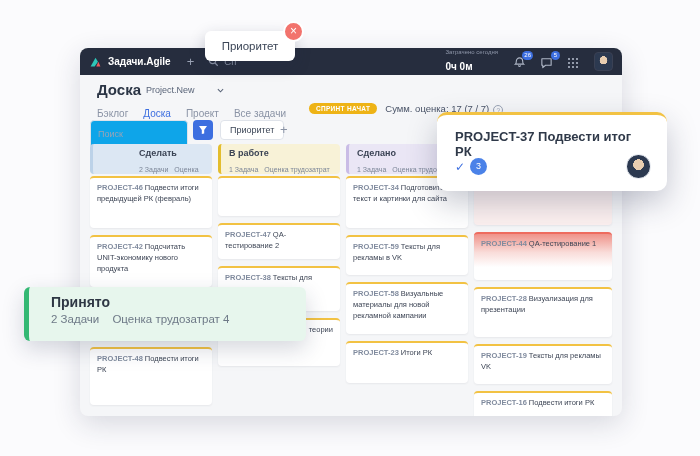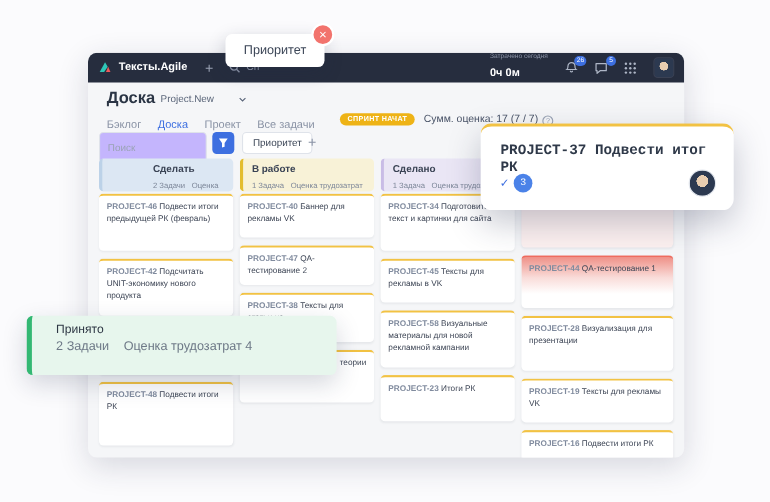--- a/index.html
+++ b/index.html
@@ -43,21 +43,21 @@
   .tab.active { color:#3d6fe0; border-bottom:2px solid #3d6fe0; }
   .sprint-badge { background:#eeb316; color:#fff; font-size:6.5px; font-weight:bold; letter-spacing:.3px;
                   border-radius:8px; padding:2px 7px; margin:0 8px 4px 8px; }
   .summary { font-size:9.5px; color:#4a5468; margin-bottom:4px; }
   .summary b { font-weight:normal; }
   .help-icon { display:inline-block; width:10px; height:10px; border:1px solid #9aa3b5; border-radius:50%;
                color:#9aa3b5; font-size:6.5px; line-height:9px; text-align:center; margin-left:4px; vertical-align:-1px; }
 
   .filter-row { position:absolute; left:0; top:72px; width:100%; height:22px; }
   .search-input { position:absolute; left:10px; top:0; width:98px; height:20px; border:1px solid #dfe3ea;
-                  border-radius:4px; background:#c4b5fd; font-size:9px; padding:13px 7px; color:#3c4657;
+                  border-radius:4px; background:#0ea5e9; font-size:9px; padding:13px 7px; color:#3c4657;
                   font-family:inherit; }
   .search-input::placeholder { color:#9aa3b5; }
   .filter-btn { position:absolute; left:113px; top:0; width:20px; height:20px; background:#3d6fe0;
                 border:none; border-radius:4px; display:flex; align-items:center; justify-content:center; }
   .chip { position:absolute; left:140px; top:0; height:20px; padding:0 9px; background:#fff;
           border:1px solid #dfe3ea; border-radius:4px; font-size:9px; color:#3c4657; line-height:18px; }
   .add-filter { position:absolute; left:200px; top:2px; font-size:13px; color:#8a93a5; background:none; border:none; }
 
   
   .board { position:absolute; left:0; top:96px; right:0; bottom:0; }
@@ -109,51 +109,51 @@
   .tooltip { position:absolute; left:205px; top:31px; width:90px; height:30px; background:#fff;
              border-radius:6px; box-shadow:0 5px 16px rgba(30,40,70,.22); z-index:20;
              display:flex; align-items:center; justify-content:center; }
   .tooltip-text { font-size:11.5px; color:#3c4657; }
   .tooltip-close { position:absolute; right:-9px; top:-10px; width:21px; height:21px; border-radius:50%;
                    background:#f2736d; border:2px solid #fff; color:#fff; font-size:12px; line-height:17px;
                    text-align:center; cursor:pointer; }
 
   .card-popup { position:absolute; left:437px; top:112px; width:230px; height:79px; background:#fff;
                 border-radius:10px; border-top:3px solid #f2c243; box-shadow:0 12px 30px rgba(30,40,70,.25);
-                z-index:15; padding:14px 18px 12px 18px;font-family:Liberation Mono, monospace; }
+                z-index:15; padding:14px 18px 12px 18px; }
   .card-popup-title { font-size:13px; font-weight:bold; color:#2f3949; }
   .card-popup-footer { position:absolute; left:18px; right:16px; bottom:12px; display:flex; align-items:center; }
   .card-popup .check { font-size:12px; margin-right:5px; }
   .card-popup .est-badge { font-size:9px; line-height:17px; min-width:17px; border-radius:9px; }
   .popup-avatar { margin-left:auto; width:25px; height:25px; border-radius:50%;
                   background:radial-gradient(circle at 50% 42%, #e8cdb0 0 30%, #2c3950 31%);
                   border:1px solid #e3e7ee; }
 
   .col-popup { position:absolute; left:24px; top:287px; width:282px; height:54px; background:#e7f6ed;
                border-left:5px solid #33b873; border-radius:6px; box-shadow:0 8px 22px rgba(30,40,70,.18);
                z-index:18; padding:7px 0 0 22px; }
-  .col-popup-title { font-size:11px; font-weight:normal; color:#2e3744; }
+  .col-popup-title { font-size:14px; font-weight:bold; color:#2e3744; }
   .col-popup-meta { font-size:11.5px; color:#6e7987; margin-top:3px; }
   .col-popup-meta .m2 { margin-left:10px; }
 </style>
 </head>
 <body>
 
 <div class="stage">
 
   <div class="window">
 
     <div class="app-header">
       <span class="logo">
         <svg viewBox="0 0 16 16" width="13" height="13">
           <path d="M2 13 8 2l3 5-4 6z" fill="#2fc6b7"></path>
           <path d="M9 13 11.5 7 14 13z" fill="#f05a5a"></path>
         </svg>
       </span>
-      <span class="app-name">Тексты.Agile</span>
+      <span class="app-name">Задачи.Agile</span>
       <span class="hdr-plus">+</span>
       <span class="hdr-search">
         <svg width="11" height="11" viewBox="0 0 12 12">
             <circle cx="5" cy="5" r="3.4" fill="none" stroke="#8e96a9" stroke-width="1.3"></circle>
             <line x1="7.6" y1="7.6" x2="10.6" y2="10.6" stroke="#8e96a9" stroke-width="1.3"></line>
           </svg>
         <span class="hdr-search-text">Сп</span>
       </span>
       <span class="hdr-right">
         <span class="time-block">
@@ -261,21 +261,20 @@
                   <span class="avatar av-man"></span>
                 </span>
               </div>
             </div>
           </div>
         </div>
         <div class="column col1">
           <div class="col-header" style="background: rgb(248, 242, 215); border-left-color: rgb(227, 189, 46);"><span class="col-name">В работе</span><span class="col-meta"><span>1 Задача</span><span class="m2">Оценка трудозатрат 3</span></span></div>
           <div class="cards">
             <div class="card">
-              <div class="card-title"><span class="code">PROJECT-40</span>Баннер для рекламы VK</div>
               <div class="desc-icon"></div>
               <div class="card-footer">
                 <span class="check">✓</span>
                 <span class="est-badge">3</span>
                 <span class="avatars">
                   <span class="avatar av-woman"></span>
                   <span class="avatar av-man"></span>
                 </span>
               </div>
             </div>
@@ -324,21 +323,21 @@
               <div class="card-footer">
                 <span class="check">✓</span>
                 <span class="est-badge">5</span>
                 <span class="avatars">
                   <span class="avatar av-woman"></span>
                   <span class="avatar av-man"></span>
                 </span>
               </div>
             </div>
             <div class="card">
-              <div class="card-title"><span class="code">PROJECT-45</span>Тексты для рекламы в VK</div>
+              <div class="card-title"><span class="code">PROJECT-59</span>Тексты для рекламы в VK</div>
               <div class="desc-icon"></div>
               <div class="card-footer">
                 <span class="check">✓</span>
                 <span class="est-badge">3</span>
                 <span class="avatars">
                   <span class="avatar av-dark"></span>
                   <span class="avatar av-curly"></span>
                 </span>
               </div>
             </div>

